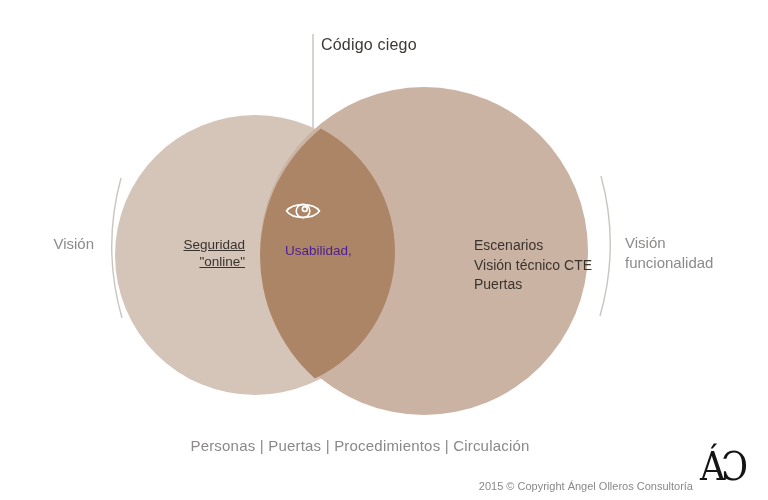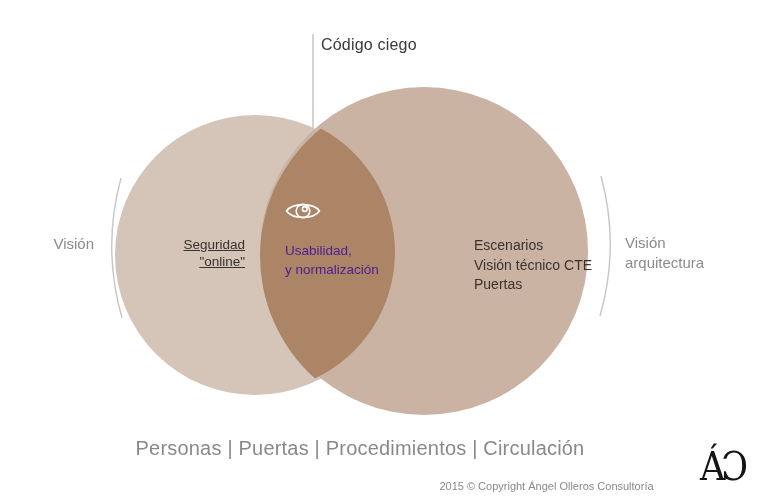--- a/index.html
+++ b/index.html
@@ -79,30 +79,30 @@
     line-height: 19.5px;
     color: #39332d;
     margin-left: 44px;
   }
 
   .footer-themes {
     left: 100px;
     top: 437px;
     width: 520px;
     text-align: center;
-    font-size: 20px;
+    font-size: 15px;
     color: #8a8888;
     letter-spacing: 0.2px;
   }
 
   .copyright {
     left: 400px;
     top: 480px;
     width: 293px;
-    text-align: center;
+    text-align: right;
     font-size: 11px;
     color: #8a8888;
   }
 
   .logo-mark {
     left: 700px;
     top: 442px;
     font-family: "DejaVu Serif", serif;
     font-size: 40px;
     line-height: 48px;
@@ -127,39 +127,38 @@
   </svg>
 
   <div class="abs blind-spot-label">Código ciego</div>
 
   <div class="abs left-view-label">
     <span class="view-line">Visión</span>
   </div>
 
   <div class="abs right-view-label">
     <span class="view-line">Visión</span>
-    <span class="view-line">arquitectura</span>
+    <span class="view-line">funcionalidad</span>
   </div>
 
   <div class="abs left-circle-label">
     <span class="circle-line">Seguridad</span>
     <span class="circle-line">"online"</span>
   </div>
 
   <div class="abs intersection-content">
     <span class="eye-wrap">
       <svg width="36" height="26" viewBox="0 0 36 26" fill="none" stroke="#ffffff" stroke-width="1.6" stroke-linecap="round">
         <path d="M1.5,13 C7.5,4.5 28.5,4.5 34.5,13 C28.5,21.5 7.5,21.5 1.5,13 Z"></path>
         <circle cx="18" cy="13" r="6.8"></circle>
         <circle cx="19.8" cy="11" r="2.4"></circle>
       </svg>
     </span>
     <div class="intersection-text">
       <span class="circle-line">Usabilidad,</span>
-      <span class="circle-line">y normalización</span>
     </div>
   </div>
 
   <div class="abs right-circle-list">
     <div class="list-item">Escenarios</div>
     <div class="list-item">Visión técnico CTE</div>
     <div class="list-item">Puertas</div>
   </div>
 
   <div class="abs footer-themes">Personas | Puertas | Procedimientos | Circulación</div>

